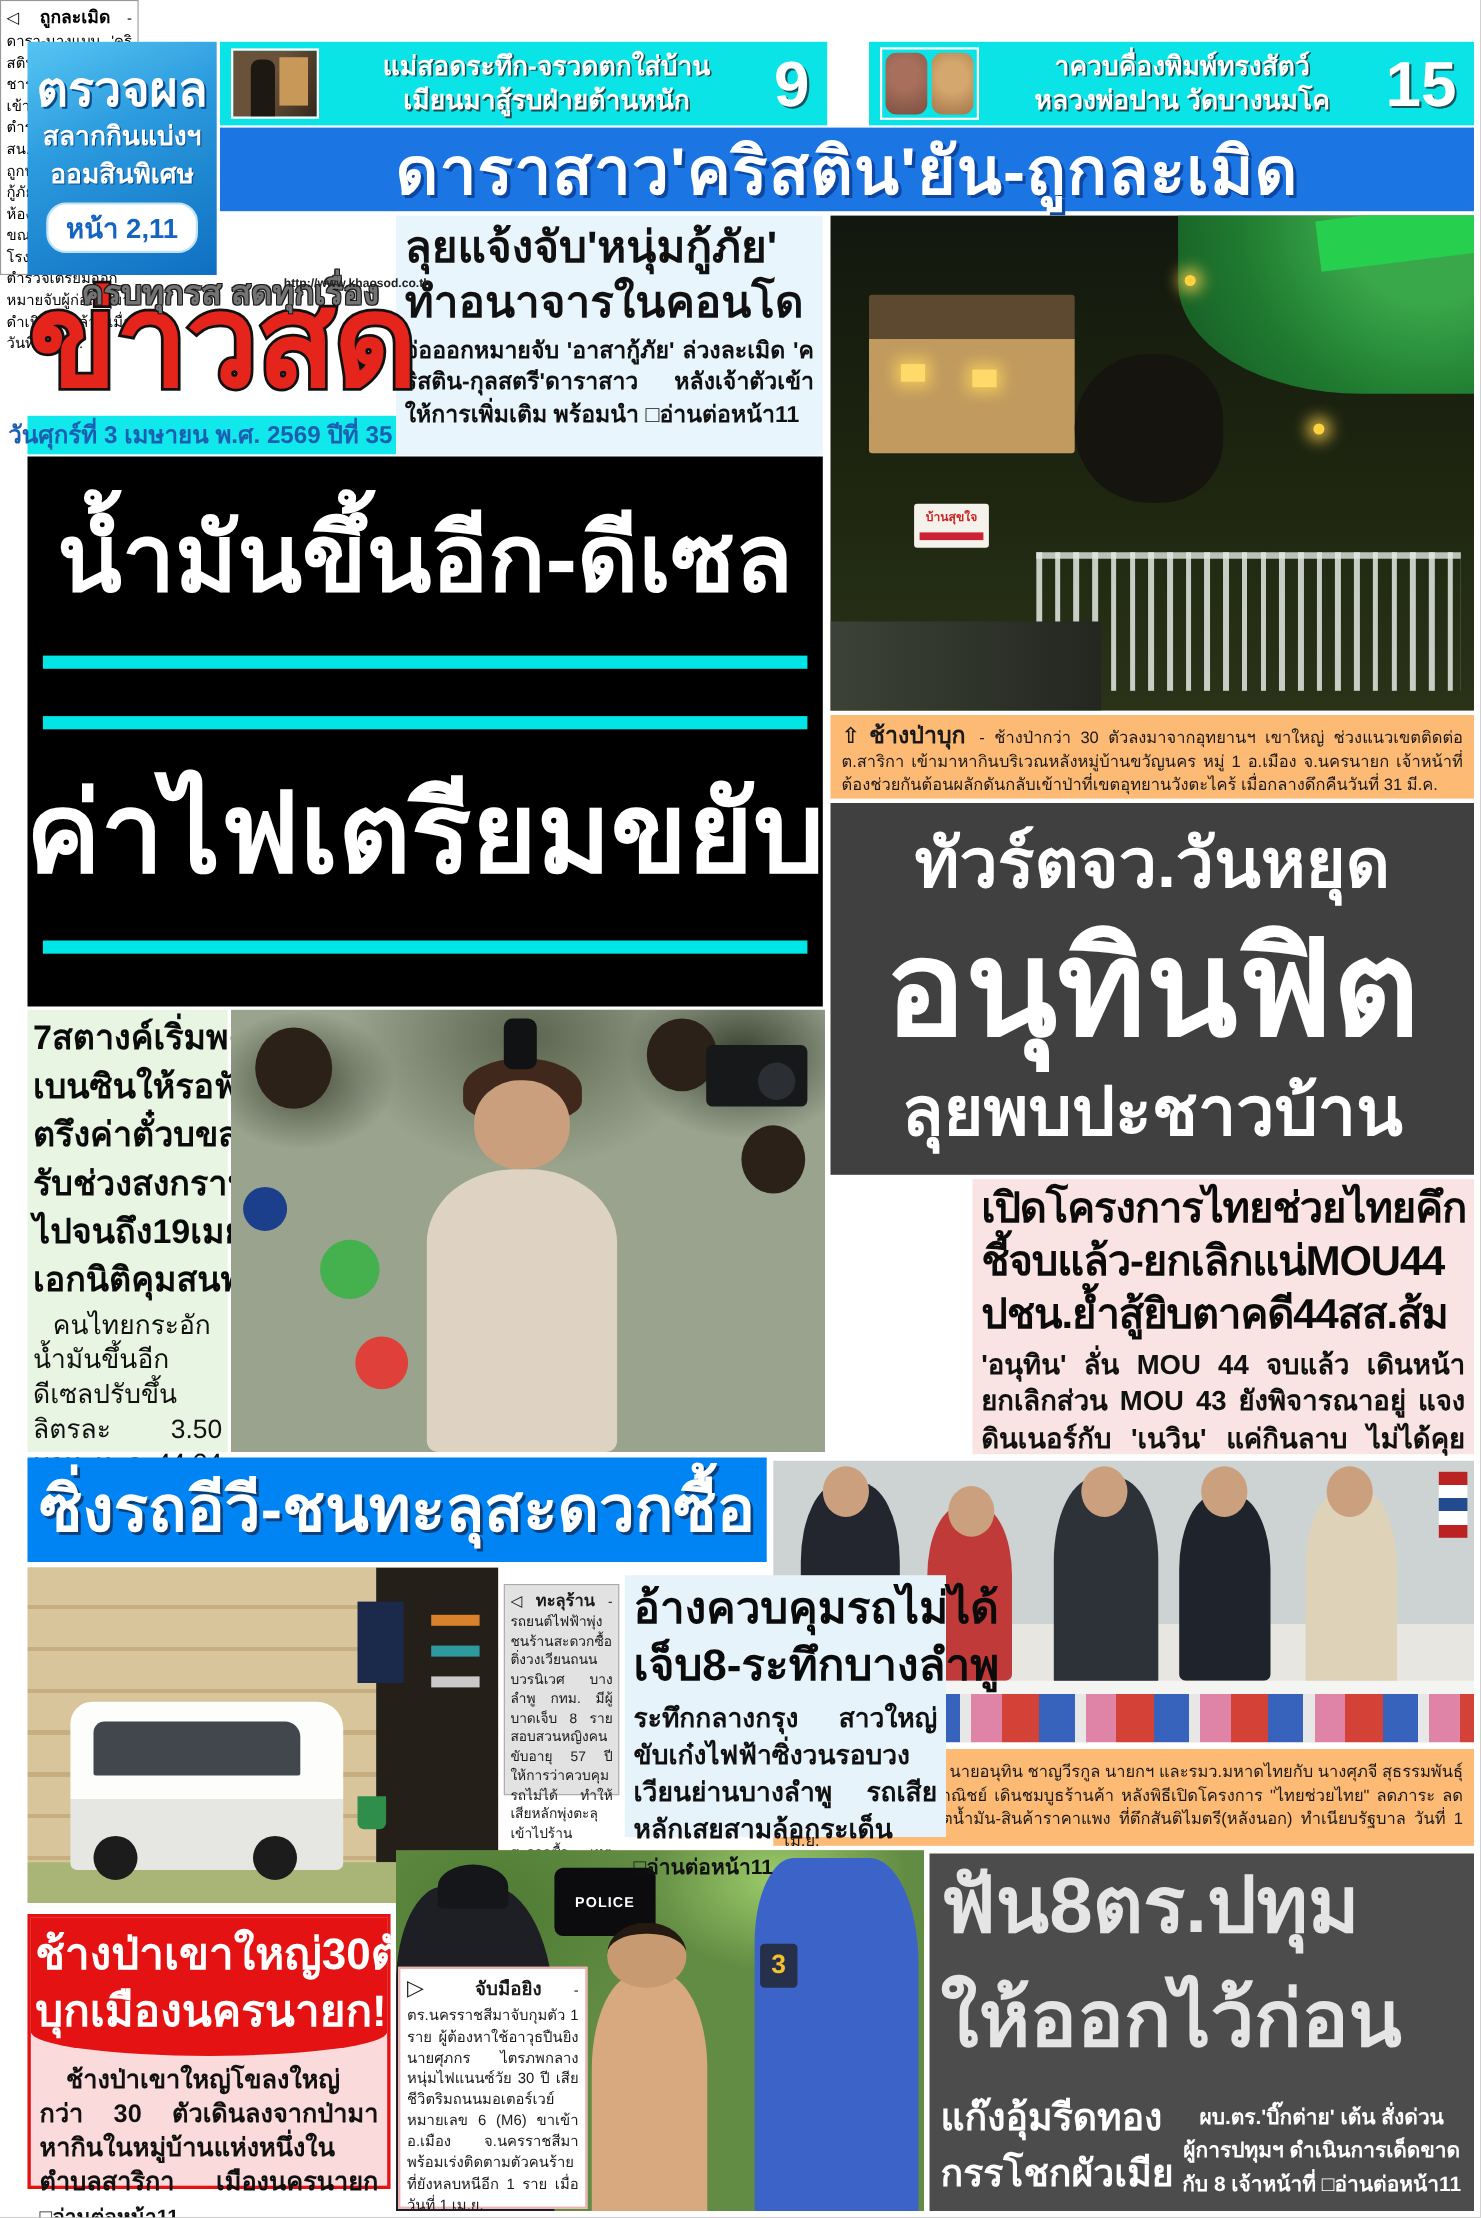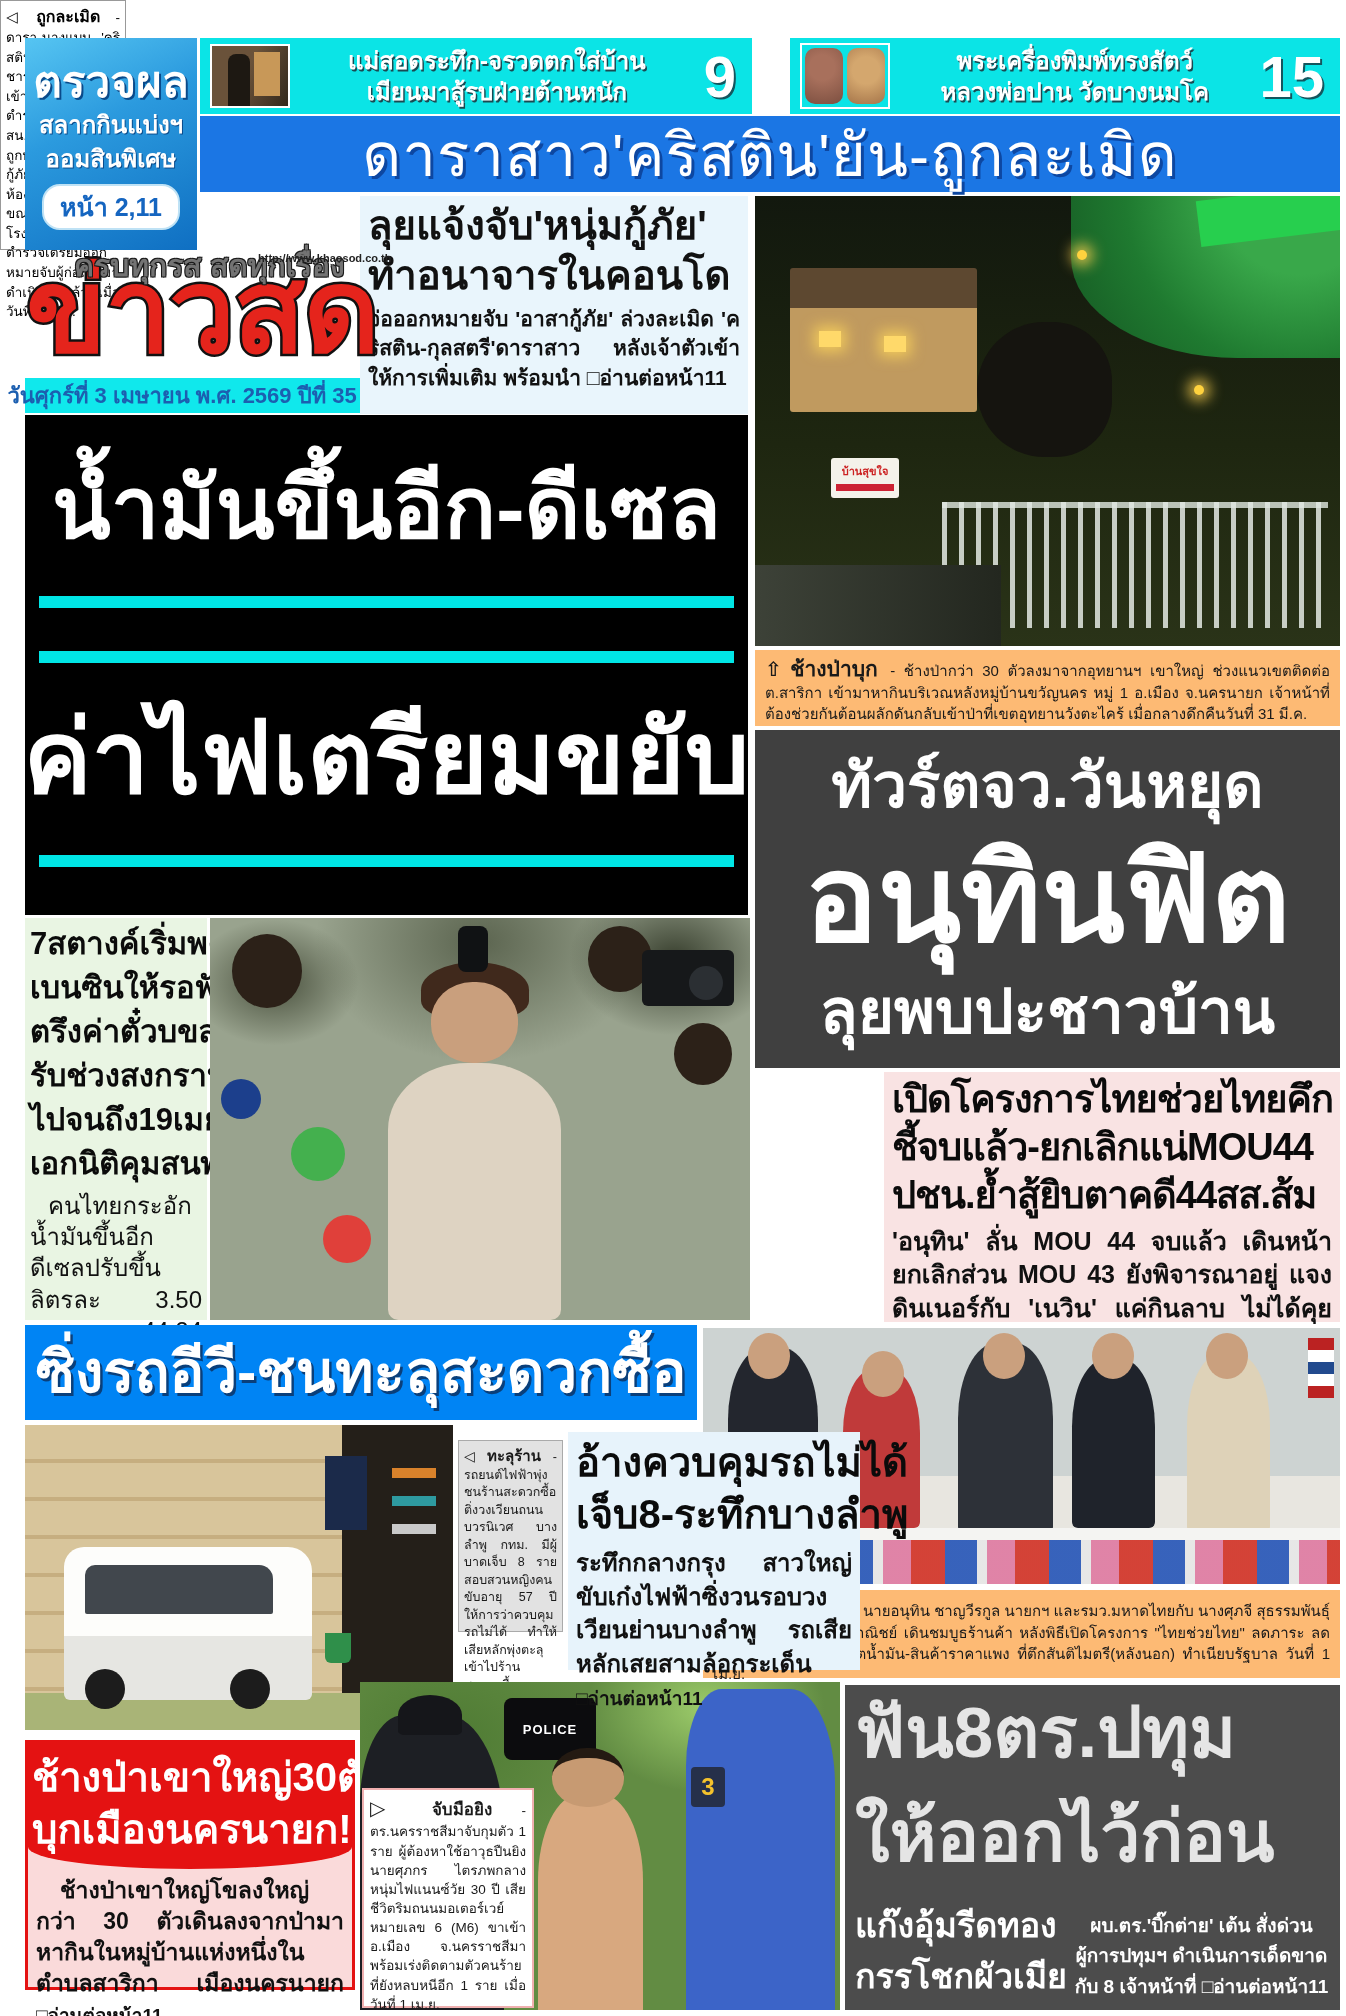--- a/index.html
+++ b/index.html
@@ -24,21 +24,21 @@
   .thumbA .fig{position:absolute;left:16px;top:8px;width:22px;height:52px;background:#1d1812;border-radius:8px 8px 0 0}
   .thumbA .door{position:absolute;right:8px;top:6px;width:26px;height:44px;background:#c89858}
   .amuwrap{display:flex;gap:4px;border:2px solid #fff;padding:3px;background:#0be4e6}
   .amu{width:38px;height:56px;border-radius:10px}
   .amu1{background:radial-gradient(circle at 45% 35%,#a8705c 0 30%,#7c4f40 100%)}
   .amu2{background:radial-gradient(circle at 50% 40%,#d4a76e 0 35%,#a5754a 100%)}
 
   
   #bannerTop{position:absolute;left:200px;top:116px;width:1140px;height:76px;background:#1b76e4;
     display:flex;align-items:center;justify-content:center}
-  #bannerTop .txt{font-size:60px;font-weight:400;color:#fff;letter-spacing:1px;white-space:nowrap;text-shadow:3px 3px 0 #0d47a1}
+  #bannerTop .txt{font-size:60px;font-weight:700;color:#fff;letter-spacing:1px;white-space:nowrap;text-shadow:3px 3px 0 #0d47a1}
 
   
   #tagline{position:absolute;left:74px;top:242px;font-size:30px;font-weight:800;color:#737373;z-index:4;
     text-shadow:1px 1px 0 #1a1a1a,-1px -1px 0 #1a1a1a,1px -1px 0 #1a1a1a,-1px 1px 0 #1a1a1a;white-space:nowrap}
   #urltxt{position:absolute;left:258px;top:252px;font-size:11px;font-weight:700;color:#222;z-index:4;white-space:nowrap}
   #logo{position:absolute;left:26px;top:252px;width:330px;font-size:118px;line-height:1.0;font-weight:800;color:#e5241c;
     -webkit-text-stroke:5px #111;paint-order:stroke fill;letter-spacing:-2px;z-index:3;white-space:nowrap}
   #datebar{position:absolute;left:25px;top:378px;width:586px;height:35px;background:#10e8ec;
     display:flex;align-items:center;justify-content:center}
   #datebar .txt{font-size:22px;font-weight:700;color:#1c5fb0;white-space:nowrap}
@@ -220,21 +220,21 @@
     </div>
     <div class="strip-num">9</div>
   </div>
 
   <div id="strip2" class="strip">
     <div class="amuwrap">
       <div class="amu amu1"></div>
       <div class="amu amu2"></div>
     </div>
     <div class="strip-text">
-      <div>พระเครื่องพิมพ์ทรงสัตว์</div>
+      <div>าควบคื่องพิมพ์ทรงสัตว์</div>
       <div>หลวงพ่อปาน วัดบางนมโค</div>
     </div>
     <div class="strip-num">15</div>
   </div>
 
   <div id="bannerTop">
     <div class="txt">ดาราสาว'คริสติน'ยัน-ถูกละเมิด</div>
   </div>
 
   <div id="tagline">ครบทุกรส สดทุกเรื่อง</div>

